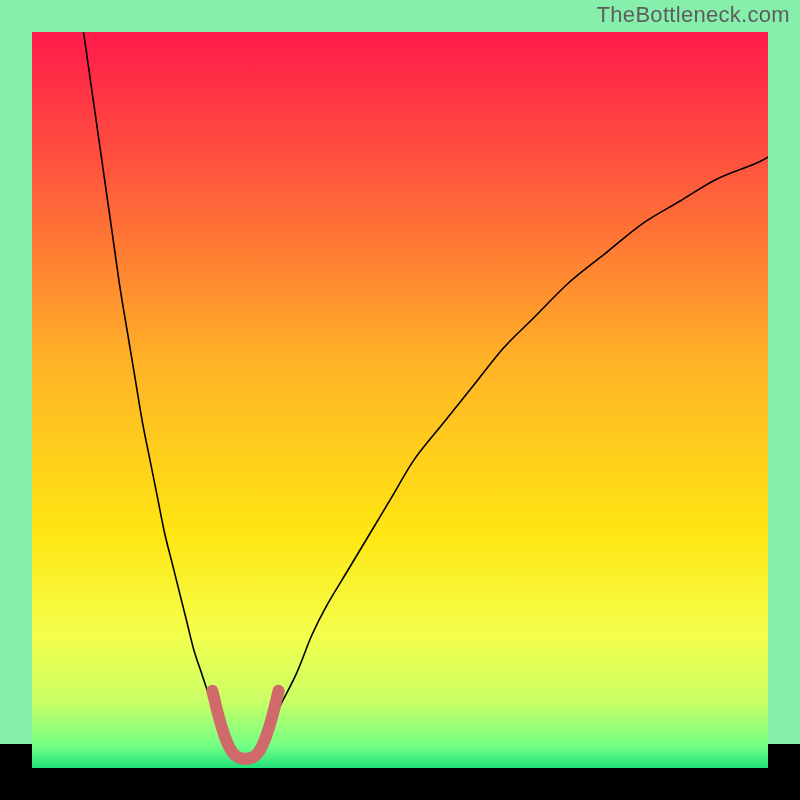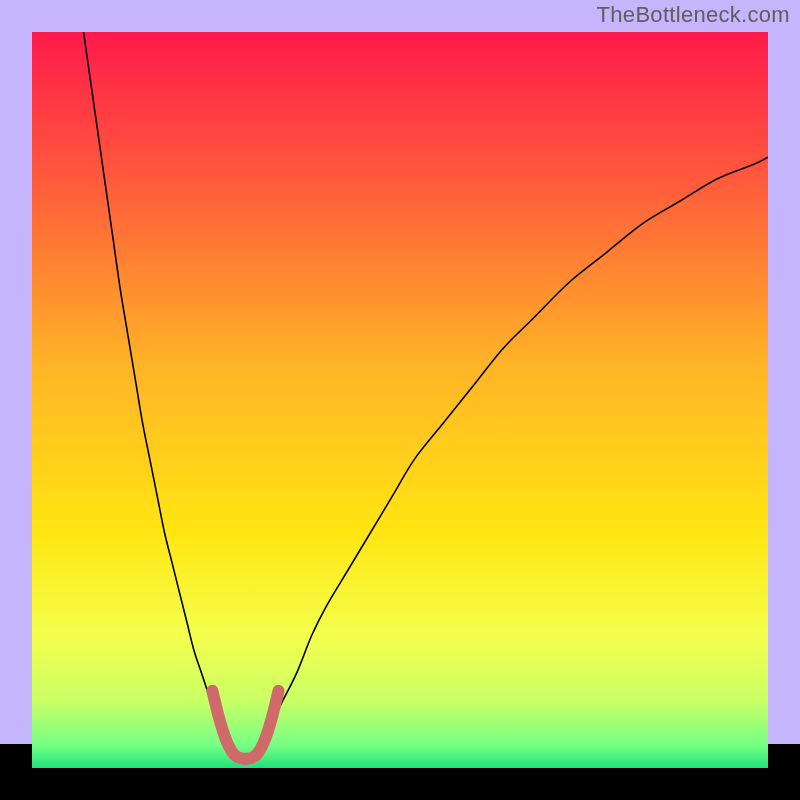--- a/index.html
+++ b/index.html
@@ -8,21 +8,21 @@
     width: 800px;
     height: 800px;
     background: #000;
     overflow: hidden;
     font-family: Arial, Helvetica, sans-serif;
   }
   .outer {
     position: relative;
     width: 800px;
     height: 744px;
-    background: #c4b5fd;
+    background: #86efac;
   }
   .watermark {
     position: absolute;
     top: 2px;
     right: 10px;
     color: #5e5e5e;
     font-size: 22px;
     font-weight: 500;
     letter-spacing: 0.3px;
     z-index: 40;

